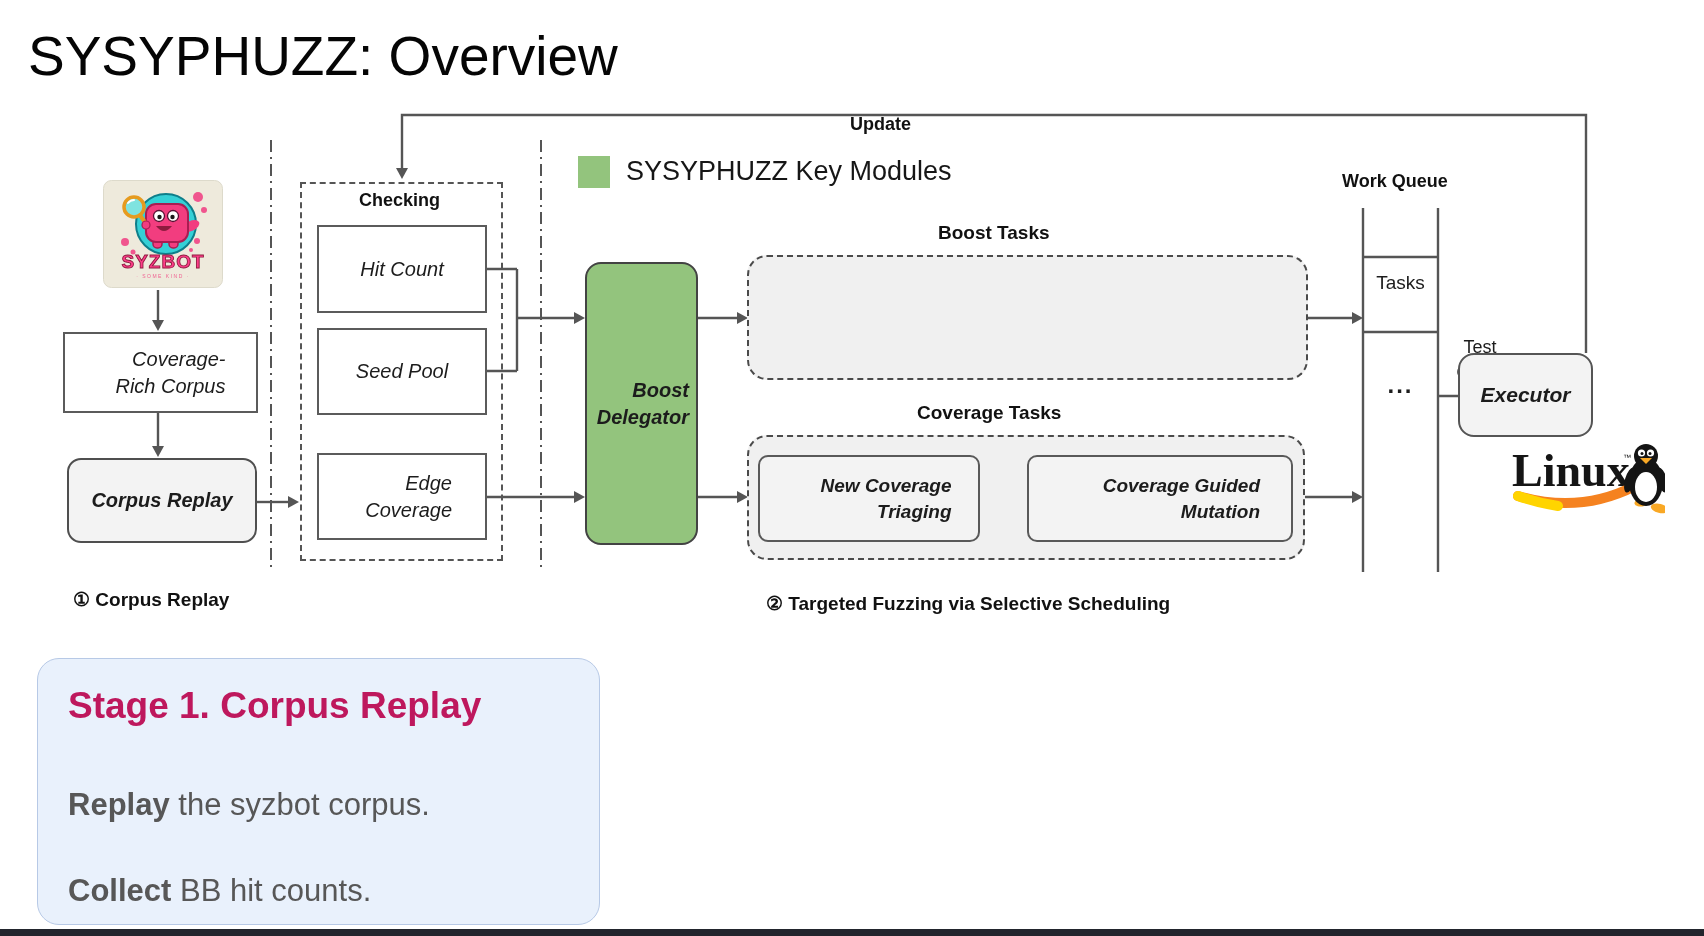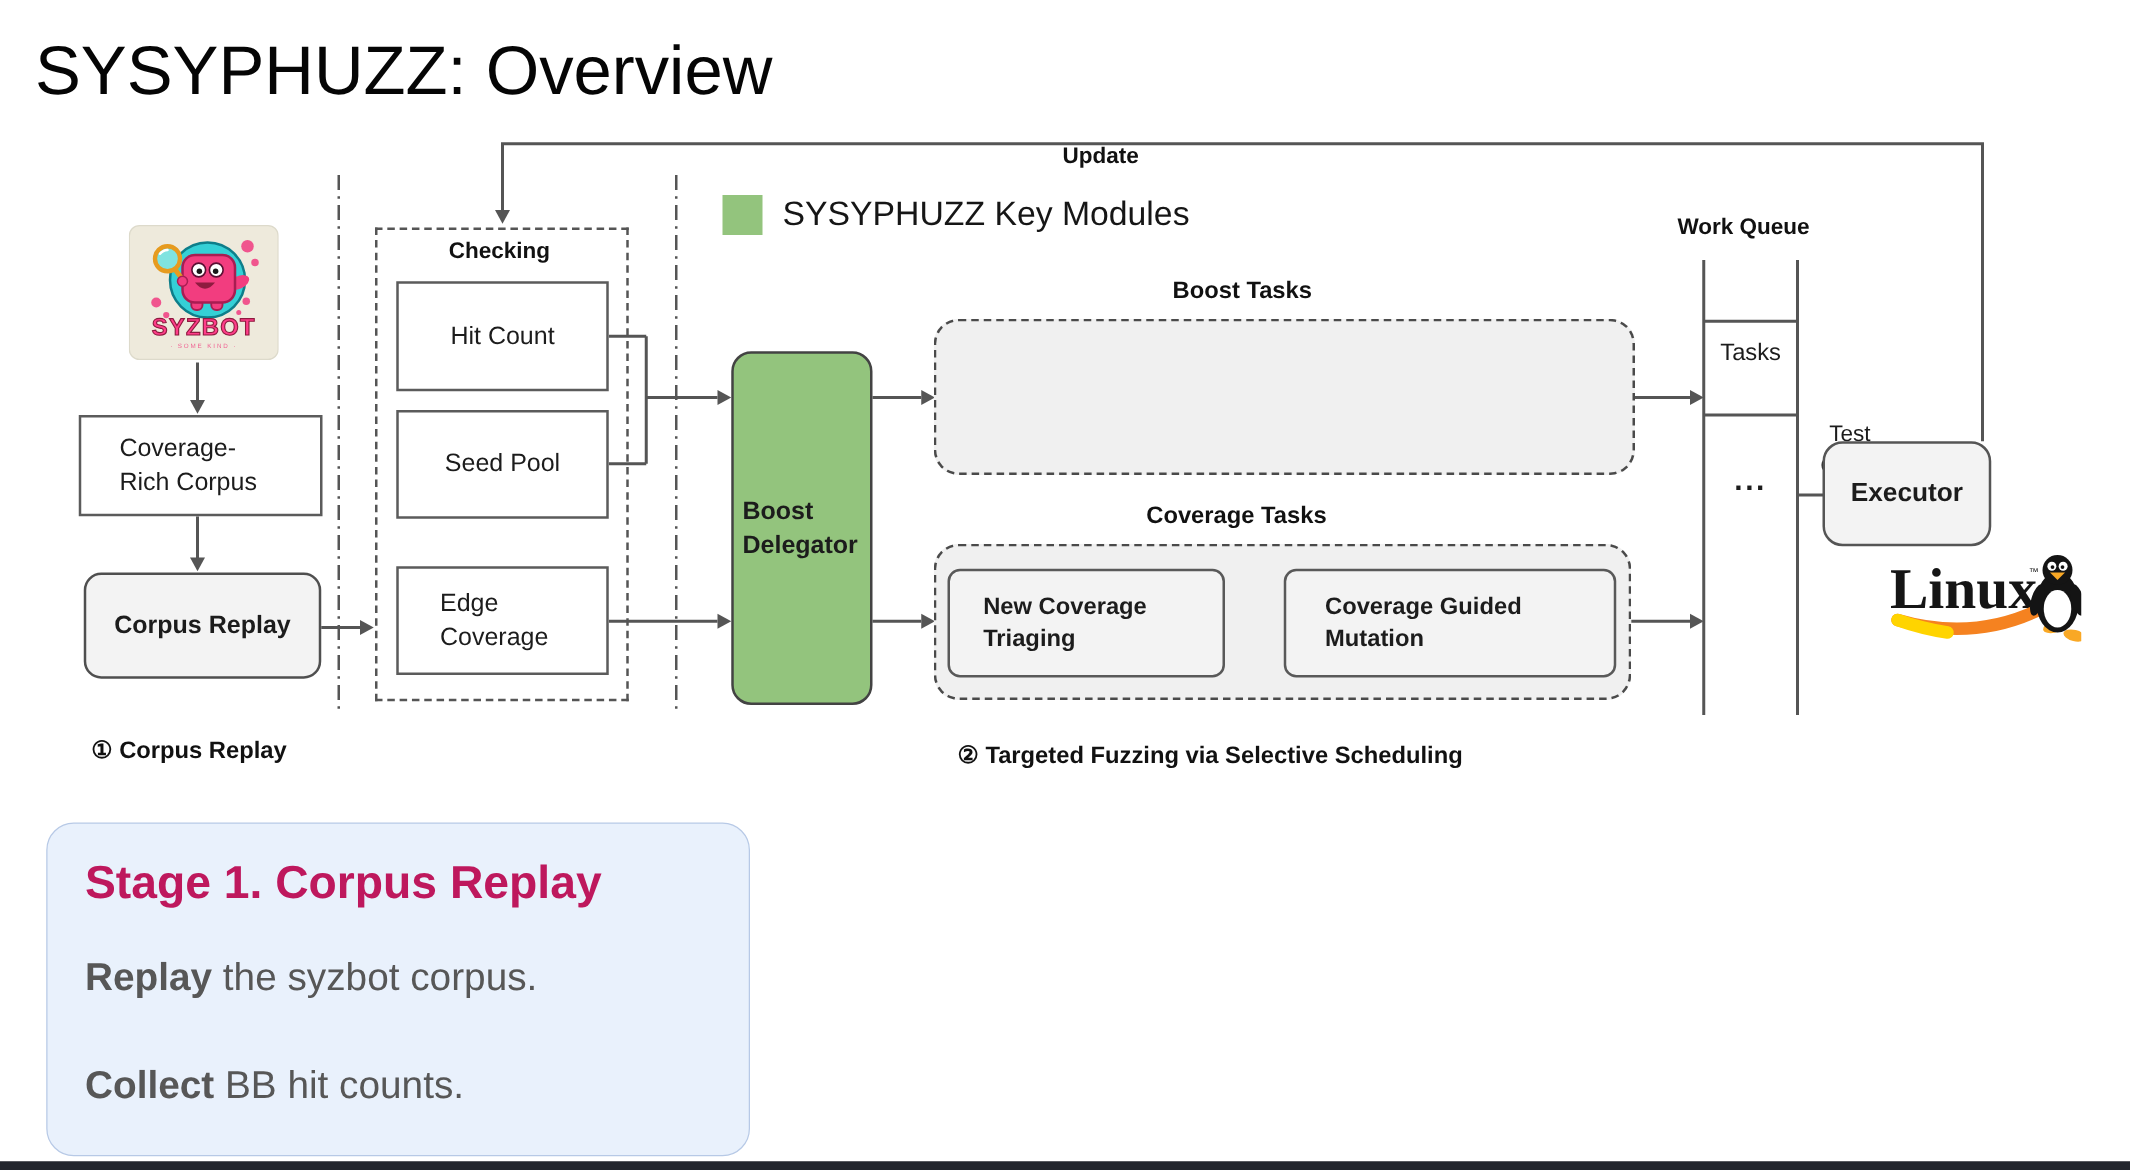--- a/index.html
+++ b/index.html
@@ -3,22 +3,22 @@
 <meta charset="utf-8">
 <style>
   html,body{margin:0;padding:0;background:#ffffff;}
   #slide{
     position:relative;width:1704px;height:936px;overflow:hidden;
     background:#ffffff;font-family:"Liberation Sans",sans-serif;color:#111;
   }
   .abs{position:absolute;}
   .box{
     position:absolute;display:flex;align-items:center;justify-content:center;
-    text-align:left;box-sizing:border-box;background:#fff;border:2px solid #5b5b5b;
-    font-size:20px;line-height:1.35;color:#1c1c1c;
+    text-align:right;box-sizing:border-box;background:#fff;border:2px solid #5b5b5b;
+    font-size:20px;line-height:1.35;color:#1c1c1c;font-style:italic;
   }
   .grey-round{
     background:#f3f3f3;border:2.5px solid #4f4f4f;border-radius:14px;font-weight:bold;
   }
   .green{
     background:#93c47d;border:2.5px solid #434343;border-radius:16px;font-weight:bold;
   }
   .task-inner{
     border:2px solid #595959;border-radius:10px;font-weight:bold;font-size:19px;
   }
@@ -139,21 +139,21 @@
   <div class="box" style="left:317px;top:225px;width:170px;height:88px;">
     <span>Hit Count</span>
   </div>
   <div class="box" style="left:317px;top:328px;width:170px;height:87px;">
     <span>Seed Pool</span>
   </div>
   <div class="box" style="left:317px;top:453px;width:170px;height:87px;">
     <span style="width:100px;">Edge Coverage</span>
   </div>
 
-  <div class="box green" style="left:585px;top:281px;width:113px;height:283px;font-size:20px;">
+  <div class="box green" style="left:585px;top:262px;width:113px;height:283px;font-size:20px;">
     <span style="width:95px;">Boost Delegator</span>
   </div>
 
   <div class="lbl-bold" style="left:938px;top:222px;font-size:19px;">Boost Tasks</div>
   <div class="dashed-container" style="left:747px;top:255px;width:561px;height:125px;"></div>
 
   <div class="lbl-bold" style="left:917px;top:402px;font-size:19px;">Coverage Tasks</div>
   <div class="dashed-container" style="left:747px;top:435px;width:558px;height:125px;"></div>
   <div class="box task-inner" style="left:758px;top:455px;width:222px;height:87px;background:#f3f3f3;">
     <span style="width:165px;">New Coverage Triaging</span>
@@ -193,21 +193,21 @@
       <circle cx="140" cy="15.6" r="1.5" fill="#141414"></circle>
       <polygon points="130,20 142,20 136,26" fill="#f9a825"></polygon>
     </g>
   </svg>
 
   <div class="lbl-bold" style="left:73px;top:588px;font-size:19px;">① Corpus Replay</div>
   <div class="lbl-bold" style="left:766px;top:592px;font-size:19px;">② Targeted Fuzzing via Selective Scheduling</div>
 
   <div class="stage-card" style="left:37px;top:658px;width:563px;height:267px;">
     <div class="stage-heading">Stage 1. Corpus Replay</div>
-    <div class="stage-body" style="margin-top:28px;">
+    <div class="stage-body" style="margin-top:51px;">
       <b>Replay</b><span> the syzbot corpus.</span>
     </div>
     <div class="stage-body" style="margin-top:34px;">
       <b>Collect</b><span> BB hit counts.</span>
     </div>
   </div>
 
 
   <div class="abs" style="left:0;top:929px;width:1704px;height:7px;background:#22252d;"></div>
 

